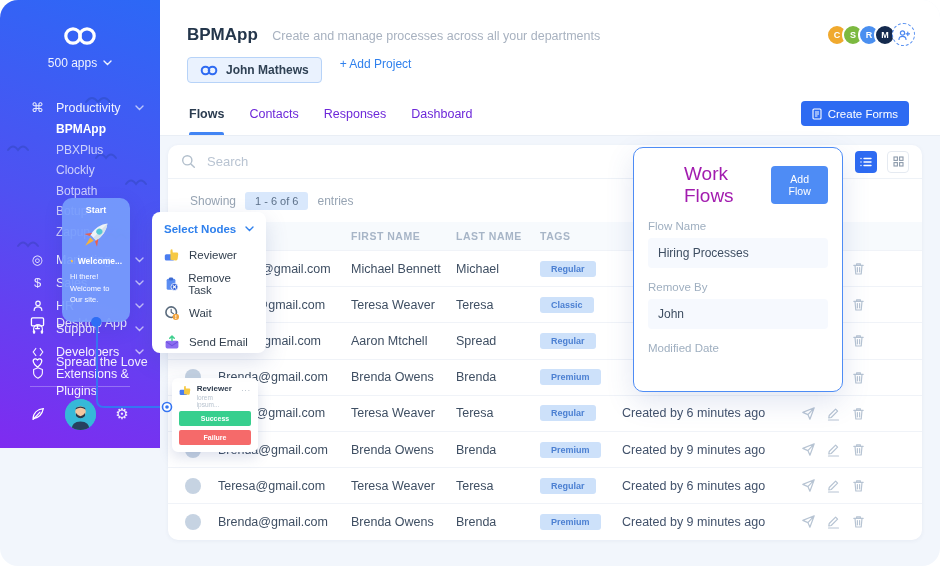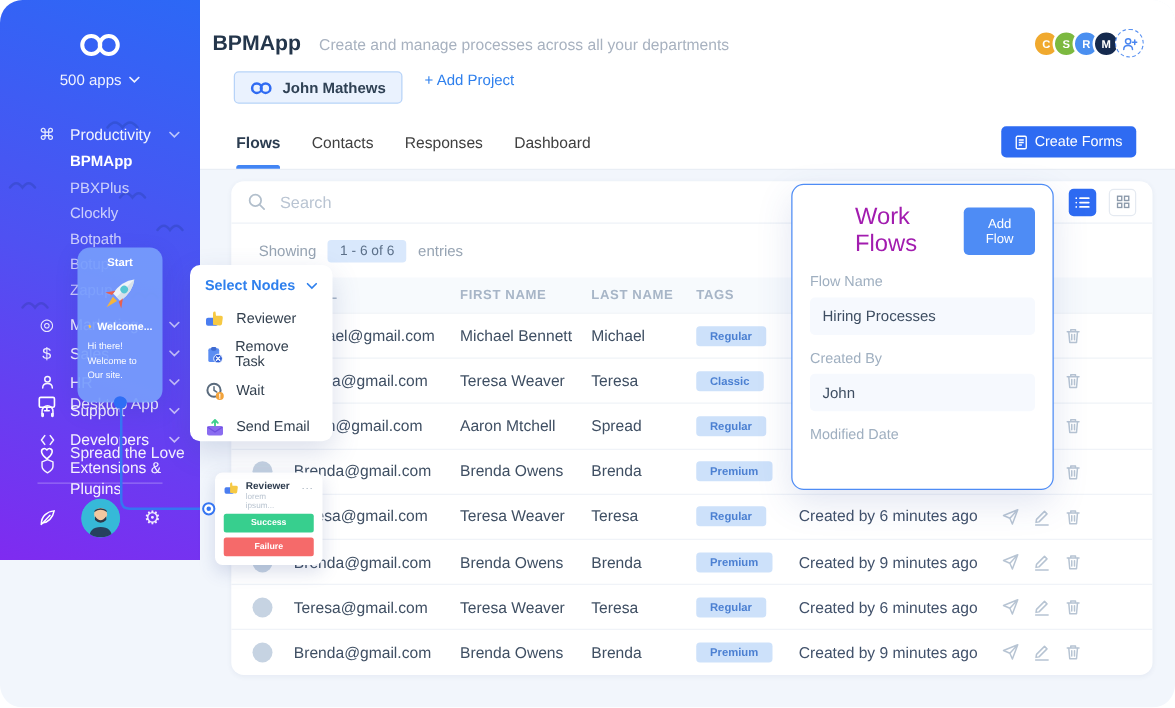--- a/index.html
+++ b/index.html
@@ -27,39 +27,39 @@
   .foot-item { display:flex; align-items:center; gap:11px; padding-left:30px; height:22px; font-size:12.5px; color:rgba(255,255,255,.92); cursor:pointer; }
   .foot-item + .foot-item { margin-top:17px; }
   .side-div { height:1px; background:rgba(255,255,255,.28); margin:13px 30px 11px; }
   .icons-row { display:flex; align-items:center; justify-content:space-between; padding:0 28px; height:32px; }
   .ico-btn { width:20px; height:20px; display:flex; align-items:center; justify-content:center; cursor:pointer; color:rgba(255,255,255,.9); font-size:15px; }
   .avatar-s { width:31px; height:31px; border-radius:50%; background:#36b9d8; overflow:hidden; cursor:pointer; }
 
   
   .main { position:absolute; left:160px; top:0; right:0; bottom:0; }
   .topbar { height:92px; background:#fff; position:relative; }
-  .title-row { padding:25px 0 0 10px; }
+  .title-row { padding:25px 0 0 27px; }
   .page-title { margin:0; display:inline; font-size:17px; color:#24364b; font-weight:bold; }
   .tagline { font-size:12.5px; color:#a8b2c0; margin-left:10px; }
   .chip-row { position:absolute; left:27px; top:57px; display:flex; gap:18px; }
   .proj-chip { display:inline-flex; align-items:center; gap:8px; background:#eaf2fe; border:1px solid #b7d3f8; border-radius:4px; padding:5px 12px; font-size:12px; color:#2f4154; font-weight:bold; cursor:pointer; }
   .add-proj { color:#2f80ed; font-size:12px; cursor:pointer; }
   .avatars { position:absolute; right:25px; top:23px; display:flex; align-items:center; }
   .av { width:22px; height:22px; border-radius:50%; border:2px solid #fff; margin-left:-6px; color:#fff; font-size:9px; font-weight:bold; display:flex; align-items:center; justify-content:center; cursor:pointer; }
   .av:first-child { margin-left:0; }
   .av-add { width:23px; height:23px; border-radius:50%; border:1.5px dashed #5b93f2; margin-left:-4px; background:#fff; display:flex; align-items:center; justify-content:center; cursor:pointer; }
 
   .tabbar { height:44px; background:#fff; border-bottom:1px solid #e9eef5; display:flex; align-items:center; padding:0 29px; gap:25px; position:relative; }
-  .tab { font-size:12.5px; color:#404040; cursor:pointer; height:100%; display:flex; align-items:center; position:relative; }
+  .tab { font-size:12.5px; color:#6d28d9; cursor:pointer; height:100%; display:flex; align-items:center; position:relative; }
   .tab.active { color:#2b3c50; font-weight:bold; }
   .tab.active::after { content:""; position:absolute; left:0; right:0; bottom:0; height:3px; background:#4285f4; border-radius:2px 2px 0 0; }
   .create-forms { position:absolute; right:31px; top:9px; background:#2e6bf2; color:#fff; border:none; border-radius:4px; font-size:11.5px; padding:0 11px; height:25px; display:flex; align-items:center; gap:6px; cursor:pointer; font-family:inherit; }
 
   .content { position:absolute; top:136px; left:0; right:0; bottom:0; }
-  .table-card { position:absolute; left:25px; right:18px; top:9px; height:395px; background:#fff; border-radius:10px; box-shadow:0 1px 4px rgba(50,70,120,.06); overflow:hidden; }
+  .table-card { position:absolute; left:8px; right:18px; top:9px; height:395px; background:#fff; border-radius:10px; box-shadow:0 1px 4px rgba(50,70,120,.06); overflow:hidden; }
   .search-row { height:34px; border-bottom:1px solid #eef2f7; display:flex; align-items:center; padding:0 13px; gap:9px; }
   .search-input { border:none; outline:none; flex:1; font-size:13px; color:#3d4d61; font-family:inherit; background:transparent; }
   .search-input::placeholder { color:#b9c4d2; }
   .vt { width:22px; height:22px; border-radius:4px; display:flex; align-items:center; justify-content:center; cursor:pointer; flex:0 0 auto; }
   .vt.list { background:#2e6bf2; }
   .vt.grid { background:#fff; border:1px solid #e5eaf1; margin-left:1px; }
   .showing-row { height:43px; display:flex; align-items:center; padding:0 22px; font-size:12px; color:#97a4b3; }
   .pill { background:#d9e8fc; color:#5c7089; border-radius:3px; padding:3px 10px; margin:0 9px; font-size:11px; }
   .thead { height:28px; background:#f7fafd; display:flex; align-items:center; font-size:10.5px; font-weight:bold; color:#a7b5c7; letter-spacing:.5px; }
   .trow { height:36.2px; display:flex; align-items:center; border-top:1px solid #f0f3f8; font-size:12.5px; color:#3f4f63; }
@@ -622,18 +622,18 @@
     </div>
   </div>
 
   <div class="wf-modal">
     <div class="wf-head">
       <span class="wf-title">Work Flows</span>
       <button class="add-flow">Add Flow</button>
     </div>
     <div class="wf-label">Flow Name</div>
     <input class="wf-input" type="text" value="Hiring Processes" style="">
-    <div class="wf-label">Created By</div>
+    <div class="wf-label">Remove By</div>
     <input class="wf-input" type="text" value="John" style="">
     <div class="wf-label">Modified Date</div>
   </div>
 
 </div>
 
 </body></html>

